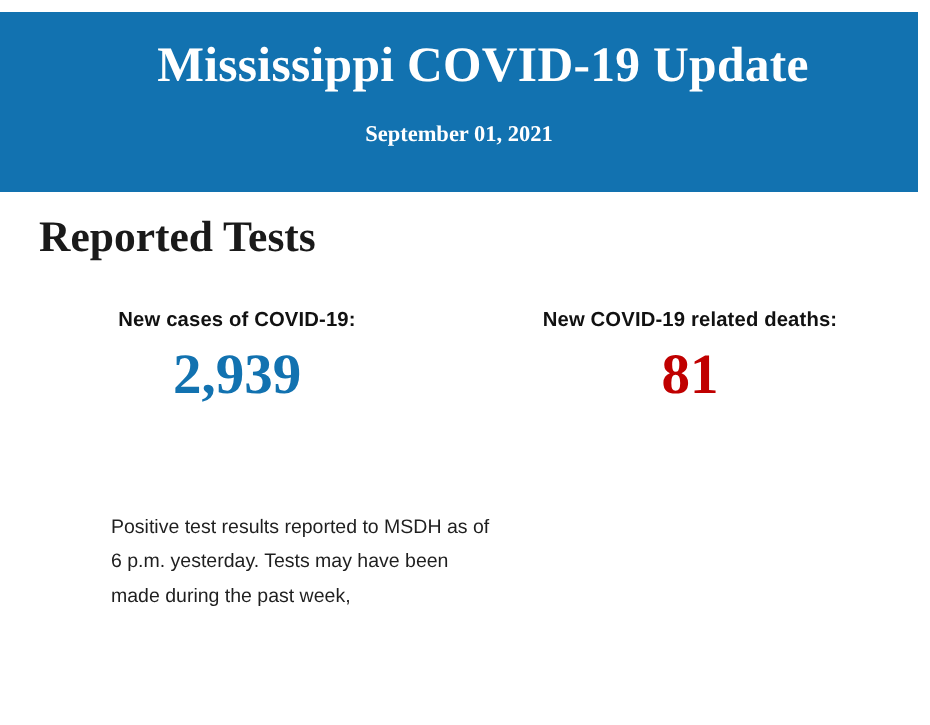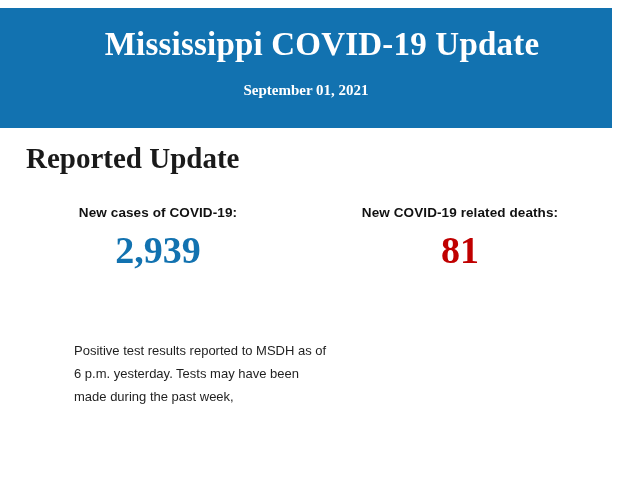--- a/index.html
+++ b/index.html
@@ -121,21 +121,21 @@
 </head>
 <body>
 
 <div class="page">
 
   <div class="header-band">
     <div class="header-title">Mississippi COVID-19 Update</div>
     <div class="header-date">September 01, 2021</div>
   </div>
 
-  <div class="section-heading">Reported Update</div>
+  <div class="section-heading">Reported Tests</div>
 
   <div class="stats">
     <div class="stat-col left">
       <div class="stat-label">New cases of COVID-19:</div>
       <div class="stat-value cases">2,939</div>
     </div>
     <div class="stat-col right">
       <div class="stat-label">New COVID-19 related deaths:</div>
       <div class="stat-value deaths">81</div>
     </div>

